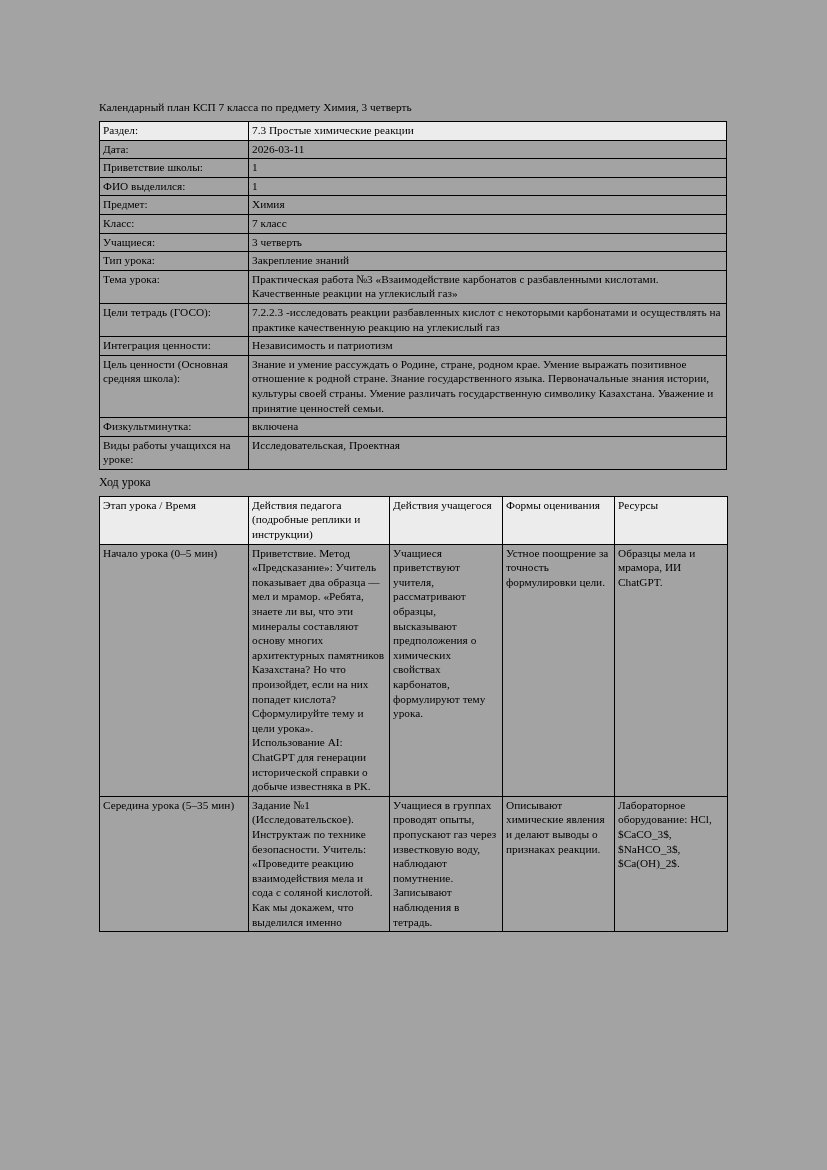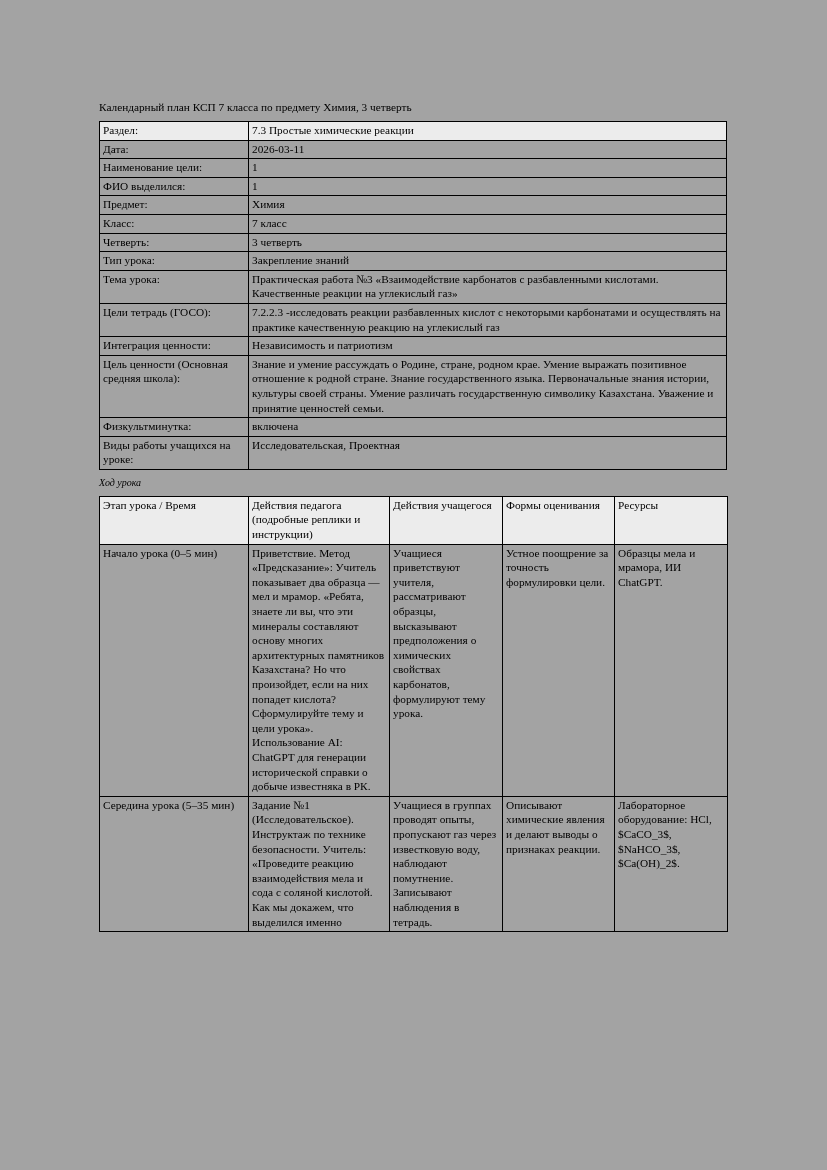--- a/index.html
+++ b/index.html
@@ -24,24 +24,23 @@
     top: 100px;
     width: 628px;
   }
   .doc-title {
     font-size: 11.3px;
     line-height: 15px;
     margin: 0 0 6px 0;
     white-space: nowrap;
   }
   .section-label {
-    font-size: 10px;
+    font-size: 12px;
     line-height: 15px;
     margin: 5px 0 6px 0;
-    font-style: italic;
   }
   table.meta, table.flow {
     border-collapse: collapse;
     width: 628px;
     table-layout: fixed;
     font-size: 11.3px;
   }
   table.meta td, table.flow td, table.flow th {
     border: 1px solid #000000;
     vertical-align: top;
@@ -72,37 +71,37 @@
       <tbody>
         <tr class="shaded">
           <td class="label">Раздел:</td>
           <td>7.3 Простые химические реакции</td>
         </tr>
         <tr>
           <td class="label">Дата:</td>
           <td>2026-03-11</td>
         </tr>
         <tr>
-          <td class="label">Наименование цели:</td>
+          <td class="label">Приветствие школы:</td>
           <td>1</td>
         </tr>
         <tr>
           <td class="label">ФИО выделился:</td>
           <td>1</td>
         </tr>
         <tr>
           <td class="label">Предмет:</td>
           <td>Химия</td>
         </tr>
         <tr>
           <td class="label">Класс:</td>
           <td>7 класс</td>
         </tr>
         <tr>
-          <td class="label">Четверть:</td>
+          <td class="label">Учащиеся:</td>
           <td>3 четверть</td>
         </tr>
         <tr>
           <td class="label">Тип урока:</td>
           <td>Закрепление знаний</td>
         </tr>
         <tr>
           <td class="label">Тема урока:</td>
           <td>Практическая работа №3 «Взаимодействие карбонатов с разбавленными кислотами. Качественные реакции на углекислый газ»</td>
         </tr>

